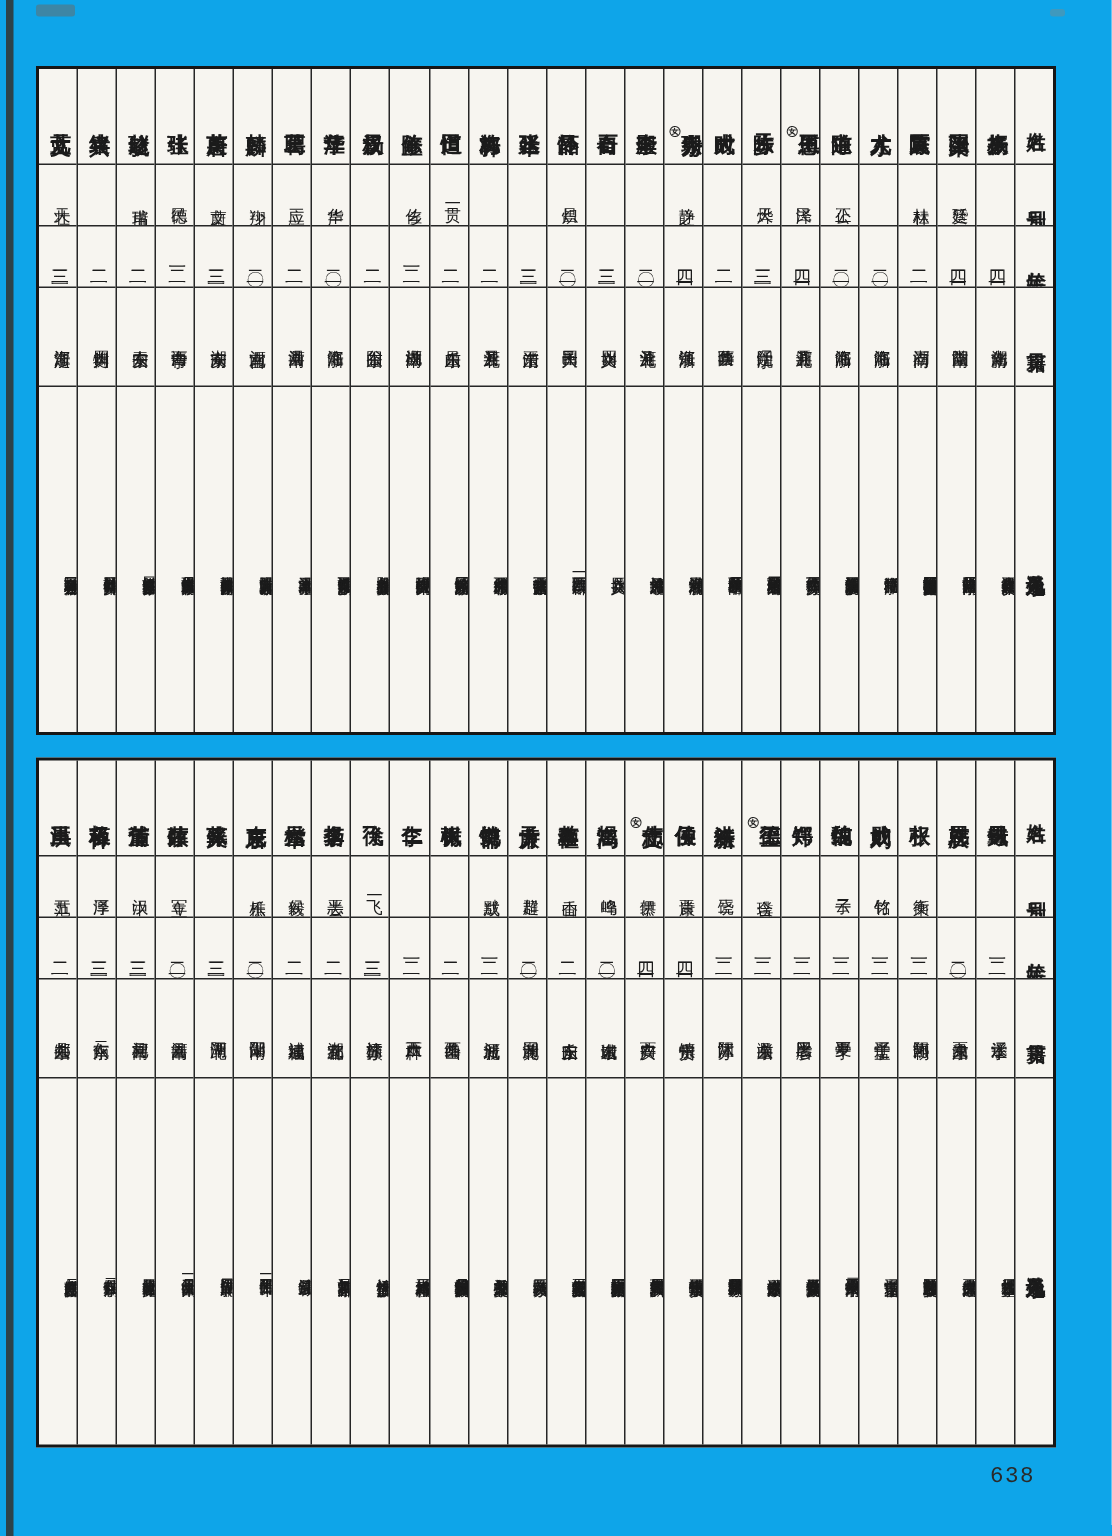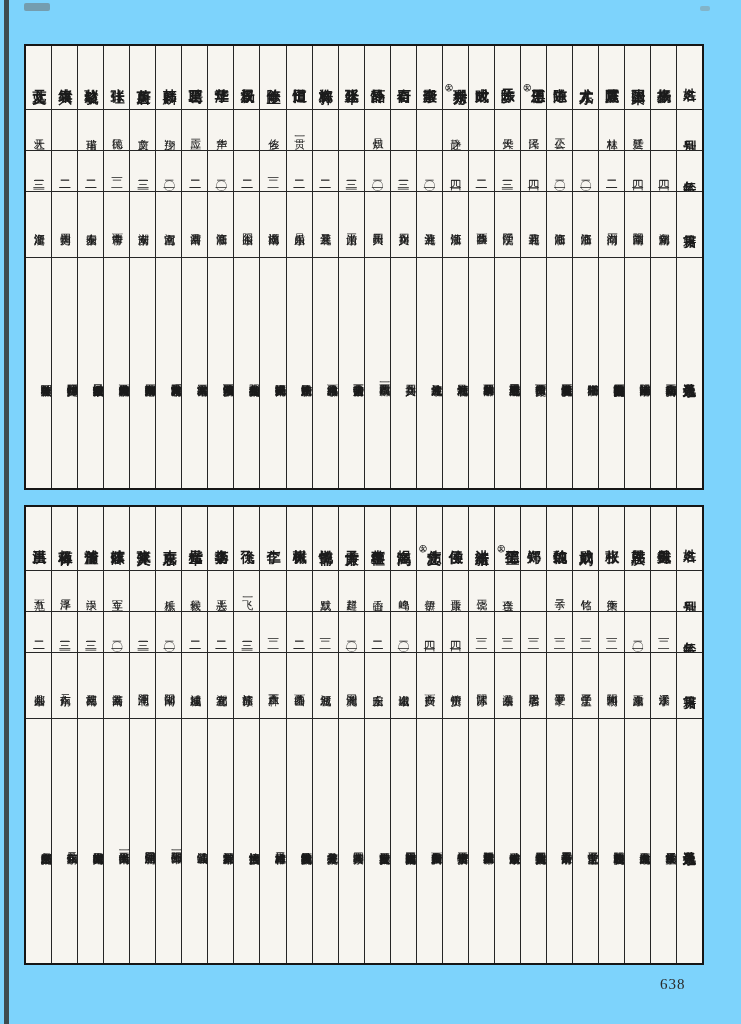--- a/index.html
+++ b/index.html
@@ -1,20 +1,20 @@
 <!DOCTYPE html>
 <html><head>
 <meta charset="utf-8">
 <style>
   html,body{margin:0;padding:0;}
   .page{
     position:relative;
     width:741px;height:1024px;
-    background:#7dd3fc;
-    font-family:Liberation Serif, serif;
+    background:#0ea5e9;
+    font-family:Liberation Mono, monospace;
     color:#1b1b1b;
     overflow:hidden;
   }
   
   .edge-left{position:absolute;left:4px;top:0;width:5px;height:1024px;background:#33312e;opacity:.85;}
   .smudge-tl{position:absolute;left:24px;top:3px;width:26px;height:8px;background:#6b6861;opacity:.5;border-radius:2px;}
   .smudge-tr{position:absolute;left:700px;top:6px;width:10px;height:5px;background:#8a867e;opacity:.4;border-radius:2px;}
 
   .table{
     position:absolute;left:24px;width:680px;

